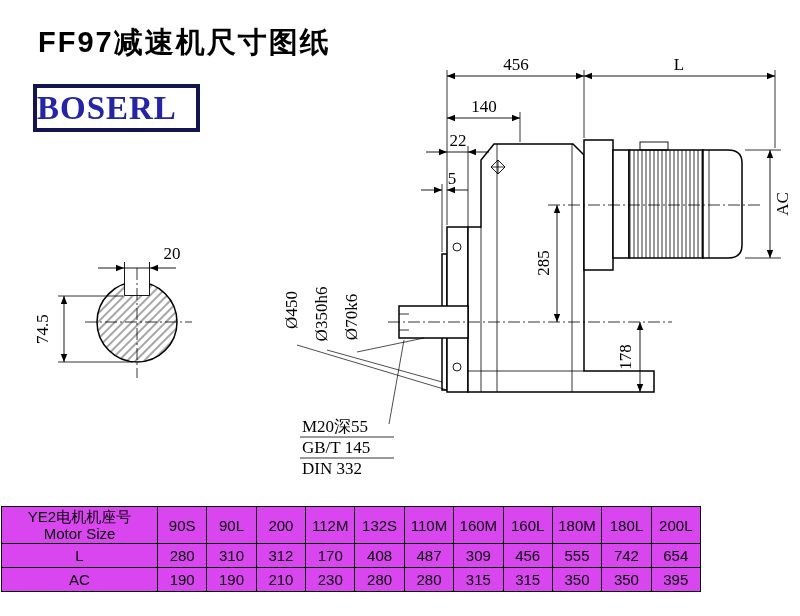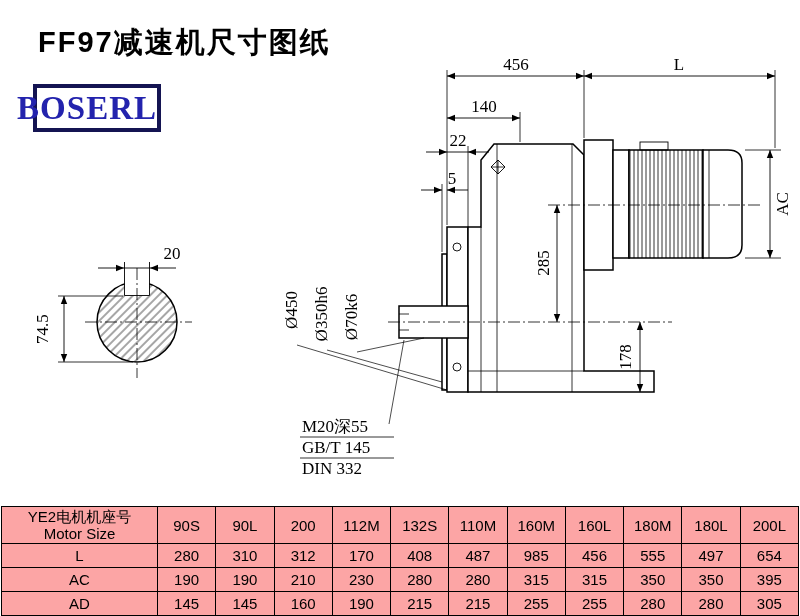--- a/index.html
+++ b/index.html
@@ -1,30 +1,30 @@
 <!DOCTYPE html>
 <html><head>
 <meta charset="utf-8">
 <style>
   html,body{margin:0;padding:0;}
   body{width:800px;height:616px;background:#fff;position:relative;overflow:hidden;
        font-family:"Liberation Sans",sans-serif;color:#000;}
   .title{position:absolute;left:38px;top:10px;font-size:29px;font-weight:bold;letter-spacing:2px;margin-top:13px;}
-  .logo{position:absolute;left:33px;top:84px;width:128px;height:48px;box-sizing:border-box;
-        border:4px solid #141452;display:flex;align-items:center;justify-content:flex-end;
+  .logo{position:absolute;left:33px;top:84px;width:167px;height:48px;box-sizing:border-box;
+        border:4px solid #141452;display:flex;align-items:center;justify-content:flex-start;
         font-family:"Liberation Serif",serif;font-size:33px;font-weight:bold;color:#2323ad;letter-spacing:1px;}
   svg.drawing{position:absolute;left:0;top:0;}
   svg.drawing text{font-family:"Liberation Serif",serif;font-size:17px;fill:#000;}
   .ol{fill:#fff;stroke:#000;stroke-width:1.5;}
   .thin{fill:none;stroke:#000;stroke-width:0.9;}
   .xln{stroke:#000;stroke-width:0.8;}
   .dim{stroke:#000;stroke-width:0.9;fill:none;}
   .cl{stroke:#000;stroke-width:0.8;stroke-dasharray:12 3 2 3;fill:none;}
   .ldr{stroke:#000;stroke-width:0.7;fill:none;}
-  table.dims{position:absolute;left:1px;top:506px;width:798px;border-collapse:collapse;table-layout:fixed;background:#fca5a5;}
+  table.dims{position:absolute;left:1px;top:506px;width:700px;border-collapse:collapse;table-layout:fixed;background:#d946ef;}
   table.dims th,table.dims td{border:1px solid #000;text-align:center;font-size:15px;font-weight:normal;
         padding:0;height:23px;font-family:"Liberation Sans",sans-serif;}
   table.dims thead th{height:36px;}
   th.hdrfirst{text-align:left;padding-left:6px;line-height:17px;}
   col.first{width:156px;}
 </style>
 </head>
 <body>
 
 <div class="title">FF97减速机尺寸图纸</div>
@@ -192,48 +192,34 @@
   </thead>
   <tbody>
       <tr>
         <th>L</th>
         <td>280</td>
         <td>310</td>
         <td>312</td>
         <td>170</td>
         <td>408</td>
         <td>487</td>
-        <td>985</td>
+        <td>309</td>
         <td>456</td>
         <td>555</td>
-        <td>497</td>
+        <td>742</td>
         <td>654</td>
       </tr>
       <tr>
         <th>AC</th>
         <td>190</td>
         <td>190</td>
         <td>210</td>
         <td>230</td>
         <td>280</td>
         <td>280</td>
         <td>315</td>
         <td>315</td>
         <td>350</td>
         <td>350</td>
         <td>395</td>
       </tr>
-      <tr>
-        <th>AD</th>
-        <td>145</td>
-        <td>145</td>
-        <td>160</td>
-        <td>190</td>
-        <td>215</td>
-        <td>215</td>
-        <td>255</td>
-        <td>255</td>
-        <td>280</td>
-        <td>280</td>
-        <td>305</td>
-      </tr>
     </tbody>
 </table>
 
 </body></html>

